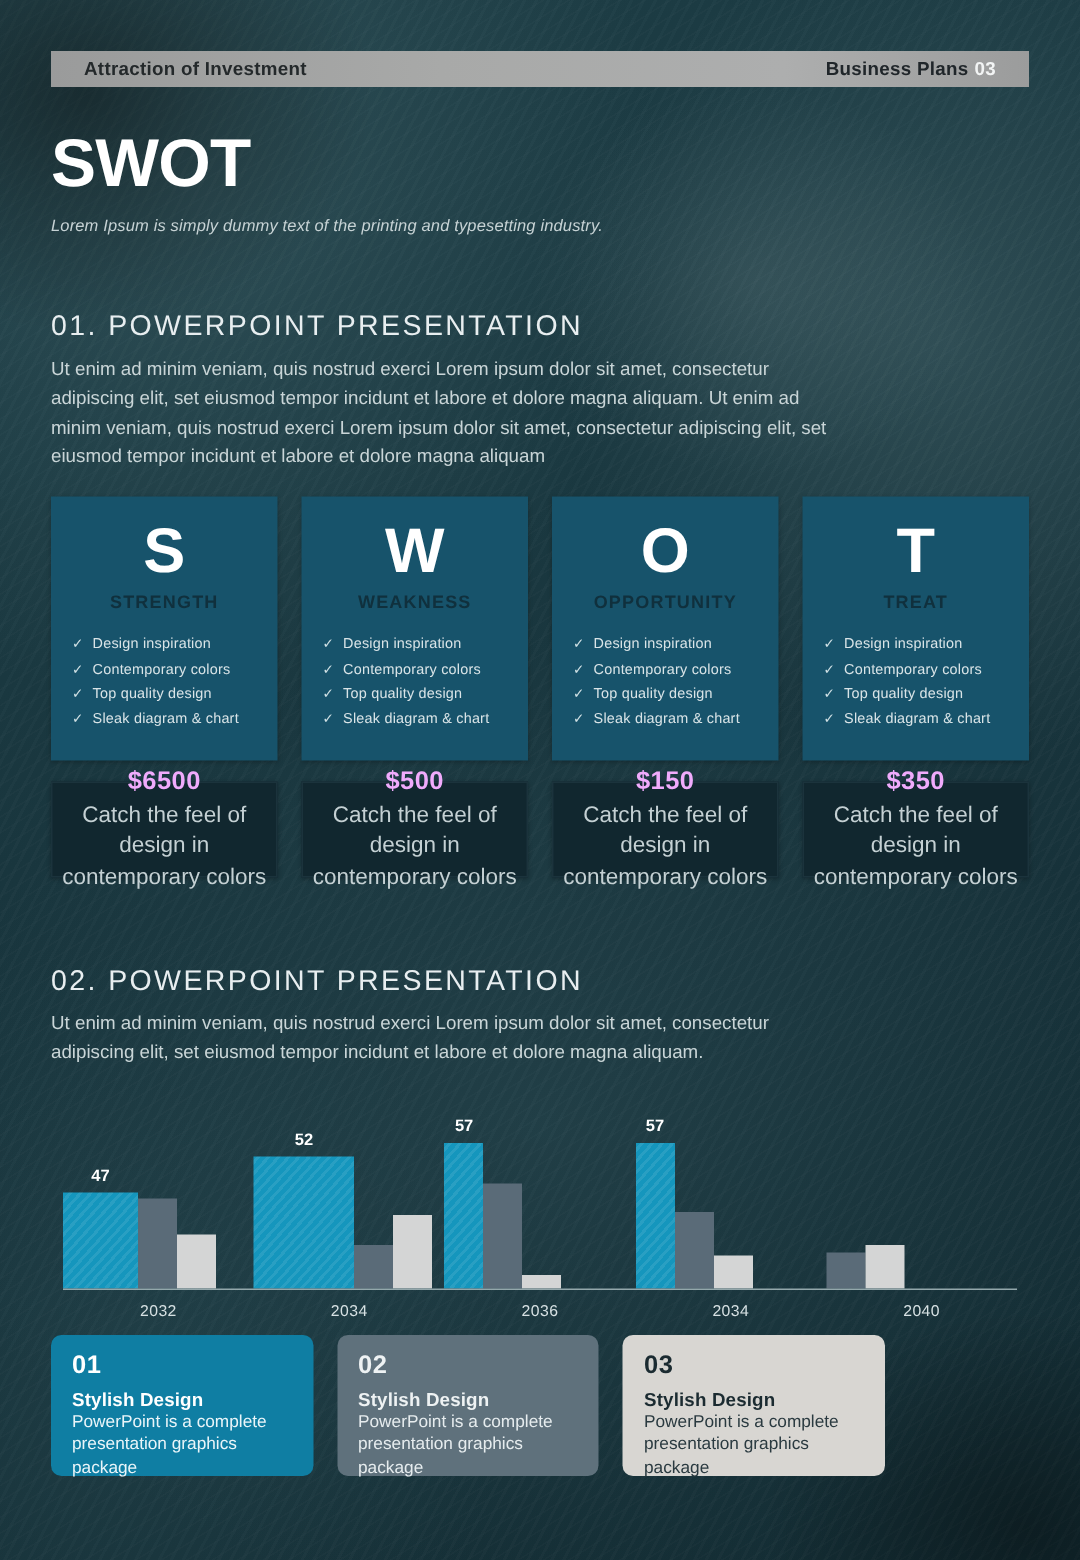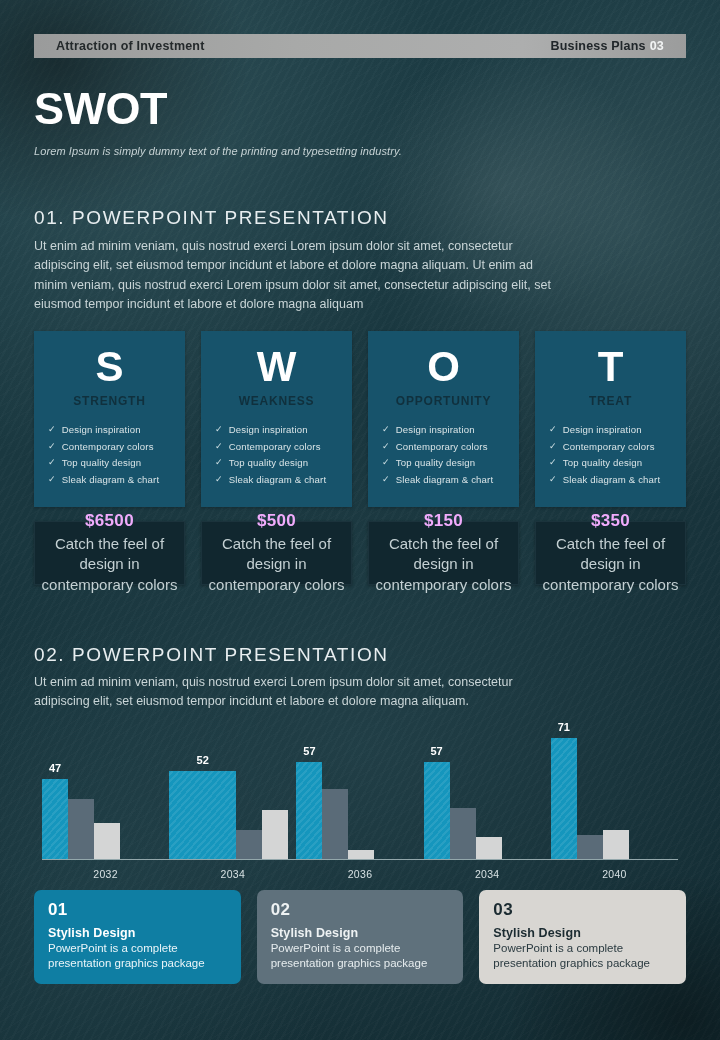--- a/index.html
+++ b/index.html
@@ -79,21 +79,21 @@
   .bar.b1{background:#1596bd;
     background-image:repeating-linear-gradient(-48deg, rgba(255,255,255,.085) 0 2px, rgba(255,255,255,0) 2px 5px);}
   .bar.b2{background:#5a6b78;}
   .bar.b3{background:#d4d5d5;}
   .bar-val{position:absolute;top:-17px;left:50%;transform:translateX(-50%);
     font-size:11px;font-weight:bold;color:#ffffff;}
   .xlabels{position:absolute;left:8px;right:8px;bottom:-2px;display:flex;}
   .xlab{flex:1;text-align:center;font-size:10.5px;color:#d7e1e3;letter-spacing:.3px;}
 
   
-  .cards{position:absolute;left:34px;top:890px;width:652px;height:94px;display:flex;gap:16px;}
+  .cards{position:absolute;left:34px;top:890px;width:556px;height:94px;display:flex;gap:16px;}
   .card{flex:1;border-radius:7px;padding:11px 14px;box-sizing:border-box;}
   .card.c1{background:#0f7ea3;color:#ffffff;}
   .card.c2{background:#5f717c;color:#eef2f3;}
   .card.c3{background:#d8d6d2;color:#1b2b31;}
   .card-num{font-size:17px;font-weight:bold;letter-spacing:.4px;line-height:1.1;}
   .card-title{font-size:12.5px;font-weight:bold;margin-top:6px;letter-spacing:.1px;}
   .card-desc{font-size:11.5px;line-height:1.35;margin-top:1px;}
   .card.c1 .card-desc{color:#eaf5f9;}
   .card.c2 .card-desc{color:#e6ecee;}
   .card.c3 .card-desc{color:#2a3a40;}
@@ -226,21 +226,21 @@
         <div class="price-desc">Catch the feel of design in contemporary colors</div>
       </div>
     </div>
 
     <div class="sec-head" style="left:34px;top:644px;">02.  POWERPOINT  PRESENTATION</div>
     <div class="sec-body" style="left:34px;top:673px;">Ut enim ad minim veniam, quis nostrud exerci  Lorem ipsum dolor sit amet, consectetur adipiscing elit,  set eiusmod tempor incidunt et  labore et  dolore magna aliquam.</div>
 
     <div class="chart">
       <div class="groups" id="chart-groups">
           <div class="group">
-            <div class="bar b1" style="height: 80px;">
+            <div class="bar b1" style="height: 64px; padding-left: 24px;">
               <span class="bar-val">47</span>
             </div>
             <div class="bar b2" style="height: 60px;"></div>
             <div class="bar b3" style="height: 36px;"></div>
           </div>
           <div class="group">
             <div class="bar b1" style="height: 88px; padding-left: 41px;">
               <span class="bar-val">52</span>
             </div>
             <div class="bar b2" style="height: 29px;"></div>
@@ -254,23 +254,20 @@
             <div class="bar b3" style="height: 9px;"></div>
           </div>
           <div class="group">
             <div class="bar b1" style="height: 97px;">
               <span class="bar-val">57</span>
             </div>
             <div class="bar b2" style="height: 51px;"></div>
             <div class="bar b3" style="height: 22px;"></div>
           </div>
           <div class="group">
-            <div class="bar b1" style="height: 121px;">
-              <span class="bar-val">71</span>
-            </div>
             <div class="bar b2" style="height: 24px;"></div>
             <div class="bar b3" style="height: 29px;"></div>
           </div>
         </div>
       <div class="axis"></div>
       <div class="xlabels" id="chart-xlabels">
           <div class="xlab">2032</div>
           <div class="xlab">2034</div>
           <div class="xlab">2036</div>
           <div class="xlab">2034</div>

